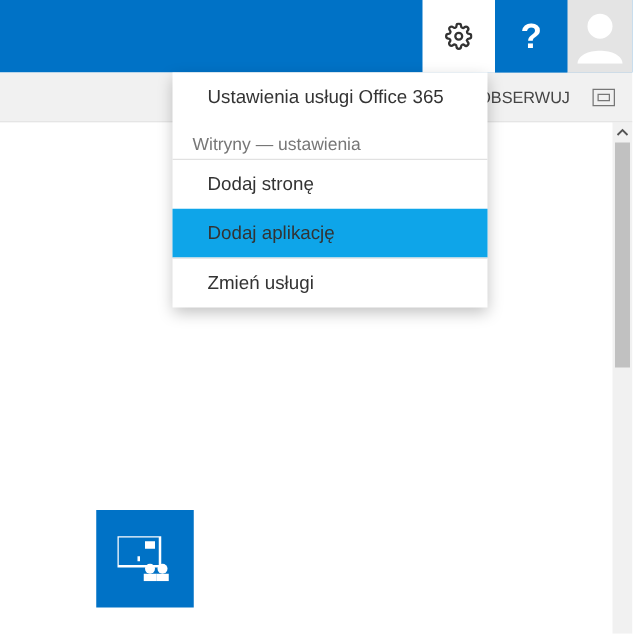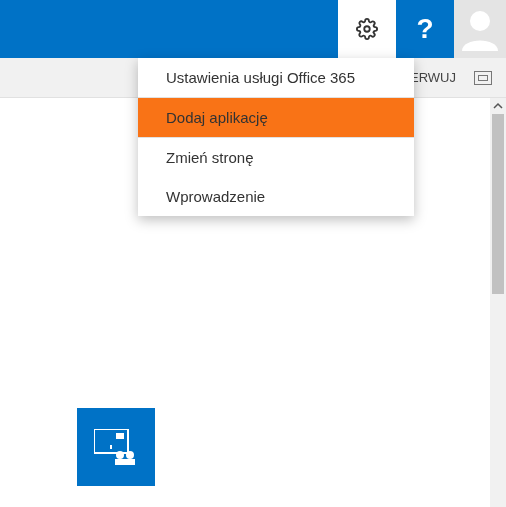--- a/index.html
+++ b/index.html
@@ -55,32 +55,32 @@
   .focus-icon::before, .focus-icon::after {
     content: "";
     position: absolute;
     background: #777;
   }
   .focus-icon::before { left: 3px; right: 3px; top: 3px; bottom: 3px; border: 1px solid #777; background: transparent;}
   .dropdown {
     position: absolute;
     top: 58px;
     left: 138px;
-    width: 276px;
+    width: 252px;
     background: #fff;
     box-shadow: 0 4px 12px rgba(0,0,0,0.25);
     z-index: 10;
   }
   .dd-item {
     padding: 11px 16px 11px 28px;
     font-size: 15px;
     color: #333;
     cursor: pointer;
   }
-  .dd-item.highlighted { background: #f97316; }
+  .dd-item.highlighted { background: #0ea5e9; }
   .dd-header {
     padding: 10px 16px 4px 16px;
     font-size: 14px;
     color: #777;
   }
   .dd-sep {
     border-top: 1px solid #e1e1e1;
   }
   .content {
     position: absolute;
@@ -170,18 +170,19 @@
   <div class="scroll-arrow">
     <svg width="10" height="10" viewBox="0 0 10 10">
         <path d="M1 7 L5 3 L9 7" stroke="#555" stroke-width="1.5" fill="none"></path>
       </svg>
   </div>
   <div class="scroll-thumb"></div>
 </div>
 
 <div class="dropdown">
   <div class="dd-item">Ustawienia usługi Office 365</div>
+  <div class="dd-header">Witryny — ustawienia</div>
   <div class="dd-sep"></div>
+  <div class="dd-item">Dodaj stronę</div>
   <div class="dd-item highlighted">Dodaj aplikację</div>
   <div class="dd-sep"></div>
-  <div class="dd-item">Zmień stronę</div>
-  <div class="dd-item">Wprowadzenie</div>
+  <div class="dd-item">Zmień usługi</div>
 </div>
 
 </body></html>

